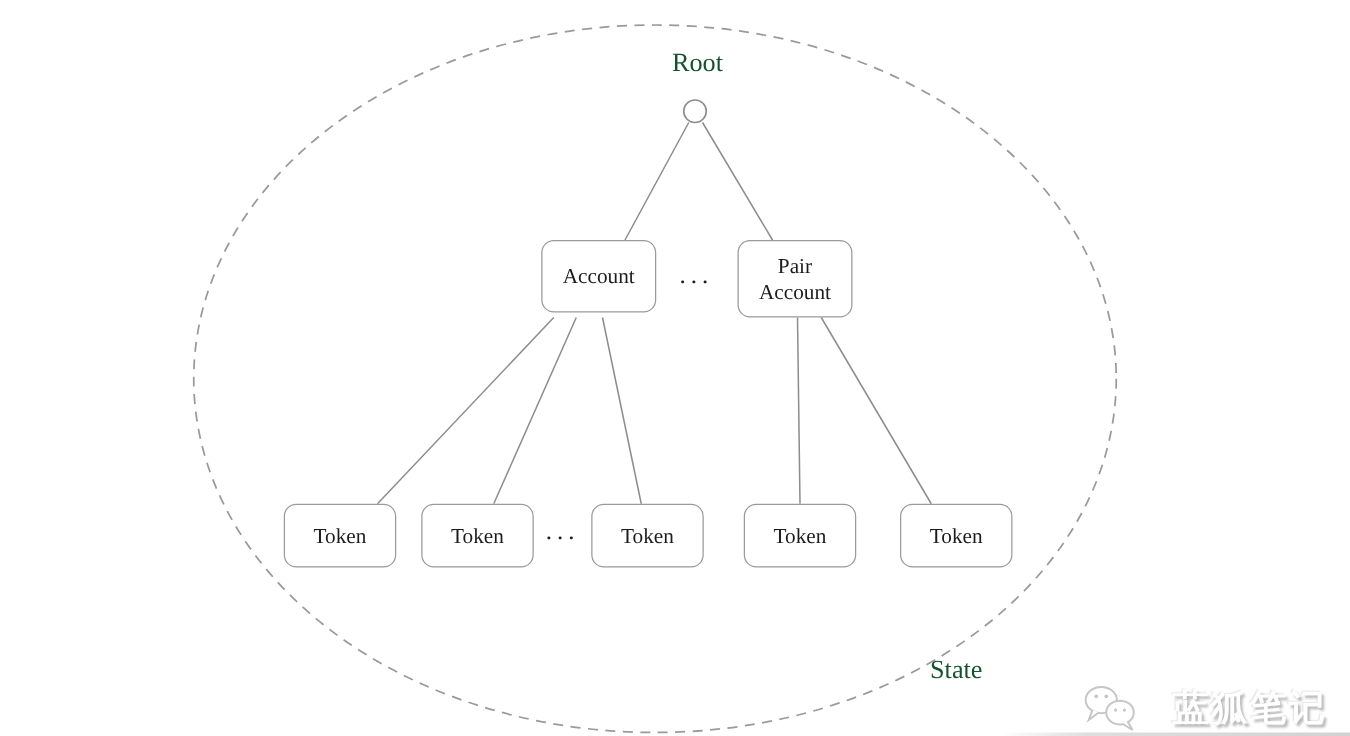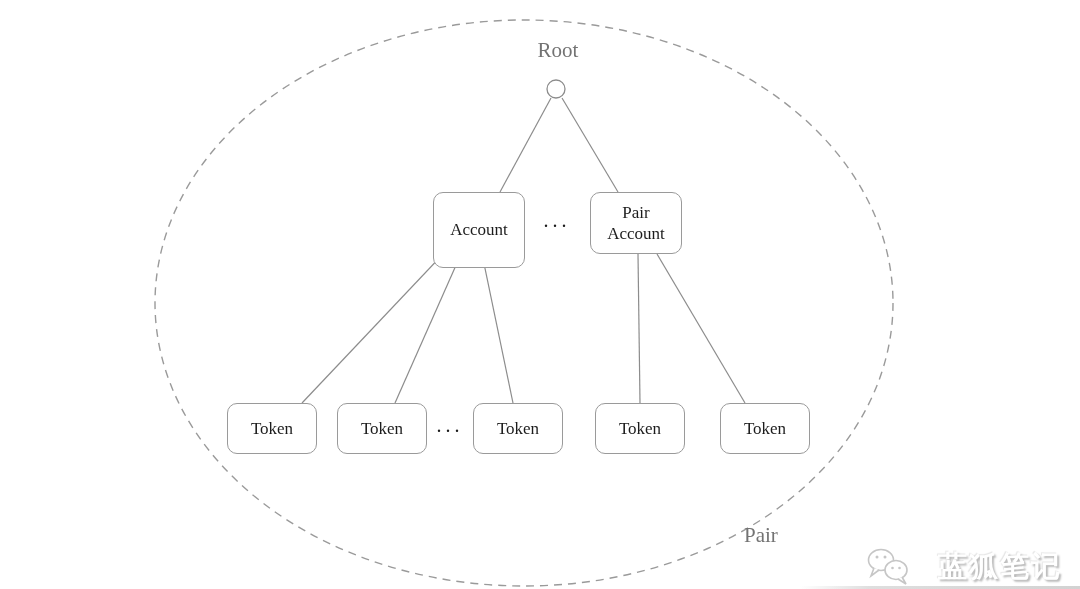--- a/index.html
+++ b/index.html
@@ -23,21 +23,21 @@
     align-items: center;
     justify-content: center;
     text-align: center;
     font-size: 17px;
     line-height: 1.25;
     color: #1c1c1c;
   }
   .lbl {
     position: absolute;
     font-size: 21px;
-    color: #737373;
+    color: #14532d;
     white-space: nowrap;
   }
   .dots {
     position: absolute;
     display: flex;
     align-items: center;
     justify-content: center;
     font-size: 20px;
     letter-spacing: 4px;
     color: #1c1c1c;
@@ -82,21 +82,21 @@
     <line x1="443" y1="254" x2="302" y2="403" stroke="#8c8c8c" stroke-width="1.2"></line>
     <line x1="461" y1="254" x2="395" y2="403" stroke="#8c8c8c" stroke-width="1.2"></line>
     <line x1="482" y1="254" x2="513" y2="403" stroke="#8c8c8c" stroke-width="1.2"></line>
     <line x1="638" y1="254" x2="640" y2="403" stroke="#8c8c8c" stroke-width="1.2"></line>
     <line x1="657" y1="254" x2="745" y2="403" stroke="#8c8c8c" stroke-width="1.2"></line>
     <circle cx="556" cy="89" r="9" fill="#ffffff" stroke="#8c8c8c" stroke-width="1.3"></circle>
   </svg>
 
   <div class="lbl" style="left:508px; top:38px; width:100px; text-align:center;">Root</div>
 
-  <div class="node" style="left:433px; top:192px; width:92px; height:76px;">
+  <div class="node" style="left:433px; top:192px; width:92px; height:58px;">
     <span>Account</span>
   </div>
 
   <div class="dots" style="left:534px; top:192px; width:46px; height:62px;">...</div>
 
   <div class="node" style="left:590px; top:192px; width:92px; height:62px; padding:0 26px;">
     <span>Pair Account</span>
   </div>
 
   <div class="node" style="left:227px; top:403px; width:90px; height:51px;">
@@ -111,21 +111,21 @@
   <div class="node" style="left:473px; top:403px; width:90px; height:51px;">
     <span>Token</span>
   </div>
   <div class="node" style="left:595px; top:403px; width:90px; height:51px;">
     <span>Token</span>
   </div>
   <div class="node" style="left:720px; top:403px; width:90px; height:51px;">
     <span>Token</span>
   </div>
 
-  <div class="lbl" style="left:744px; top:523px;">Pair</div>
+  <div class="lbl" style="left:744px; top:523px;">State</div>
 
   <div class="wm-underline"></div>
 
   <div class="watermark">
     <svg width="48" height="40" viewBox="0 0 48 40">
       <g fill="#ffffff" stroke="#c6c6c6" stroke-width="1.6">
         <ellipse cx="15" cy="13" rx="12.5" ry="10.5"></ellipse>
         <path d="M8 21 L5 29 L13 23 Z" stroke="none" fill="#ffffff"></path>
         <path d="M8 21 L5 29 L13 23" fill="none"></path>
         <ellipse cx="30" cy="23" rx="11" ry="9.5"></ellipse>

